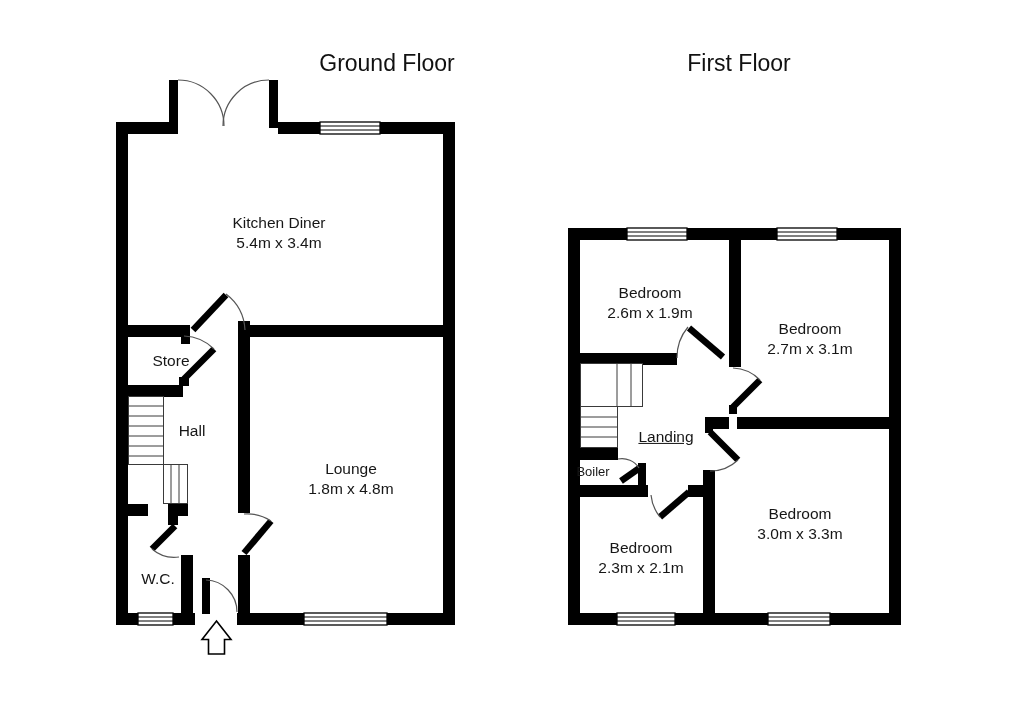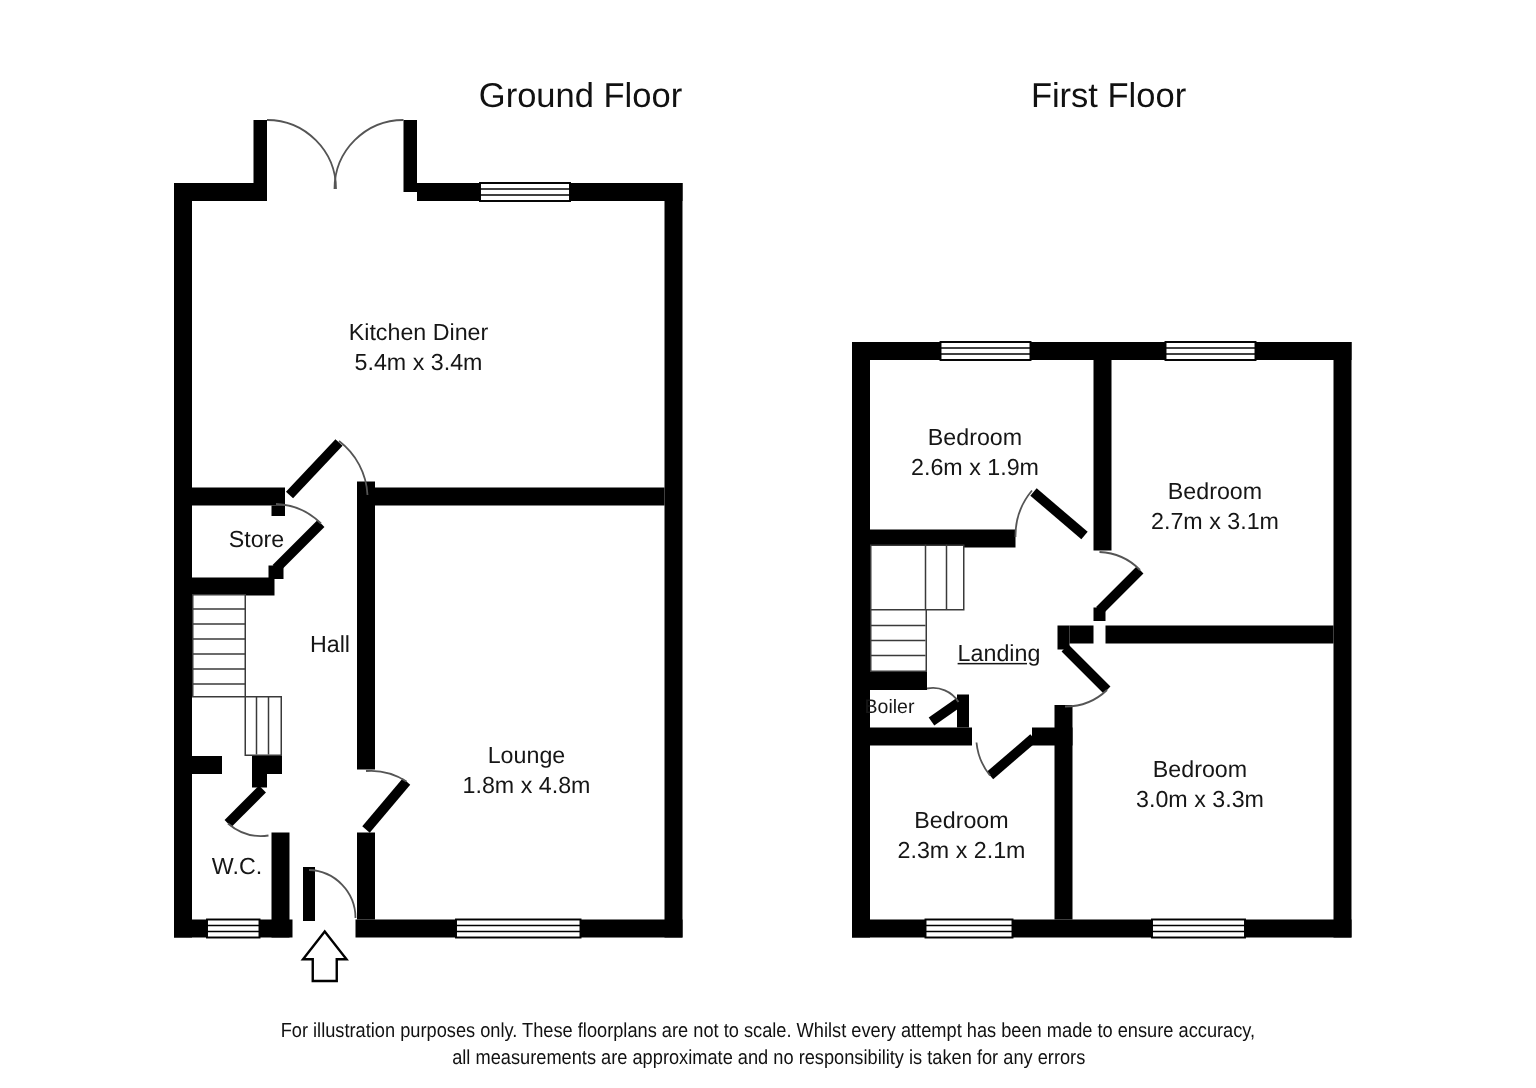--- a/index.html
+++ b/index.html
@@ -210,24 +210,24 @@
   <div class="floor-title" style="left:387px;top:50px;">Ground Floor</div>
   <div class="floor-title" style="left:739px;top:50px;">First Floor</div>
 
   <div class="room-label" style="left:279px;top:233px;">
     <div>Kitchen Diner</div>
     <div>5.4m x 3.4m</div>
   </div>
   <div class="room-label" style="left:155px;top:361px;margin-left:16px;">
     <div>Store</div>
   </div>
-  <div class="room-label" style="left:220px;top:431px;">
+  <div class="room-label" style="left:192px;top:431px;">
     <div>Hall</div>
   </div>
-  <div class="room-label" style="left:351px;top:479px;margin-top:36px;">
+  <div class="room-label" style="left:351px;top:479px;">
     <div>Lounge</div>
     <div>1.8m x 4.8m</div>
   </div>
   <div class="room-label" style="left:158px;top:579px;">
     <div>W.C.</div>
   </div>
 
   <div class="room-label" style="left:650px;top:303px;">
     <div>Bedroom</div>
     <div>2.6m x 1.9m</div>
@@ -244,18 +244,14 @@
   </div>
   <div class="room-label" style="left:641px;top:558px;">
     <div>Bedroom</div>
     <div>2.3m x 2.1m</div>
   </div>
   <div class="room-label" style="left:800px;top:524px;">
     <div>Bedroom</div>
     <div>3.0m x 3.3m</div>
   </div>
 
-  <div class="footer">
-    <span class="cond">For illustration purposes only. These floorplans are not to scale. Whilst every attempt has been made to ensure accuracy,</span><br>
-    <span class="cond">all measurements are approximate and no responsibility is taken for any errors</span>
-  </div>
 
 </div>
 
 </body></html>

